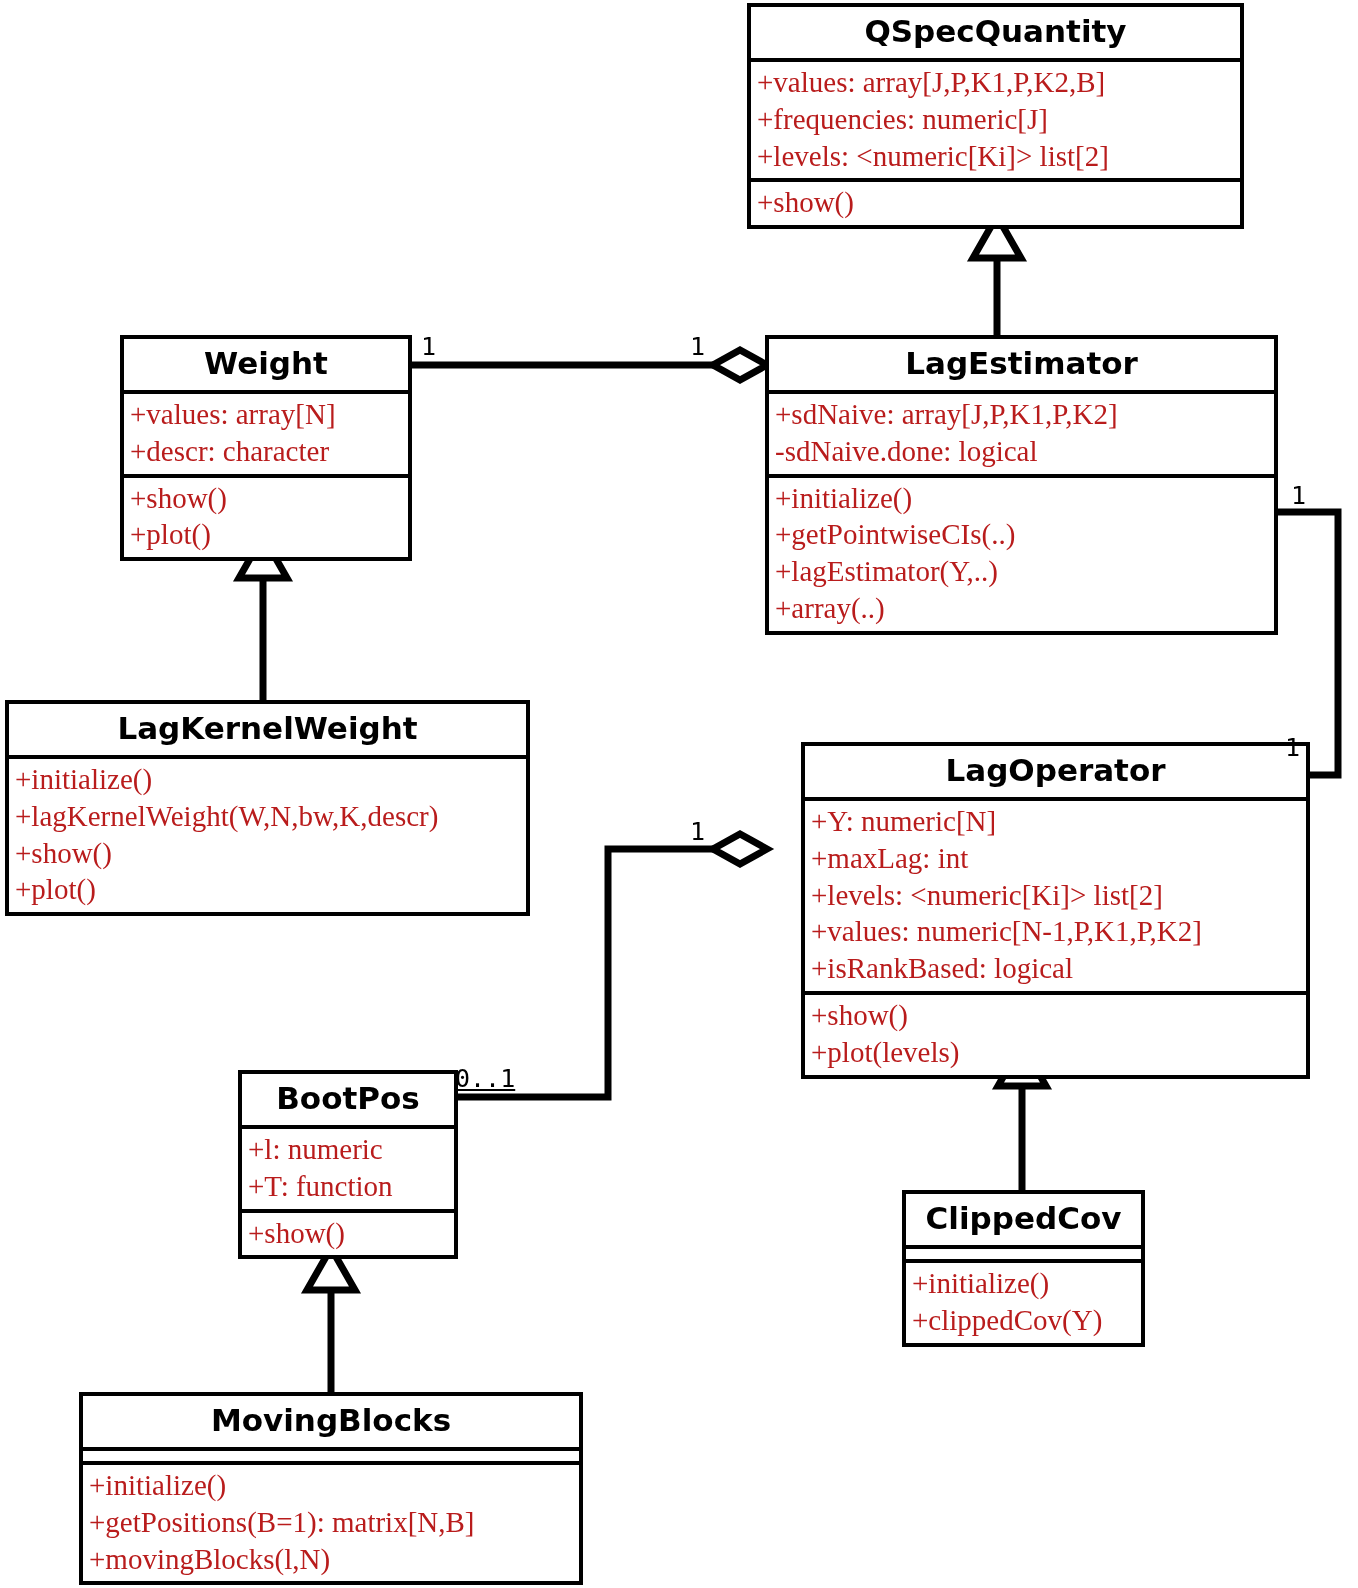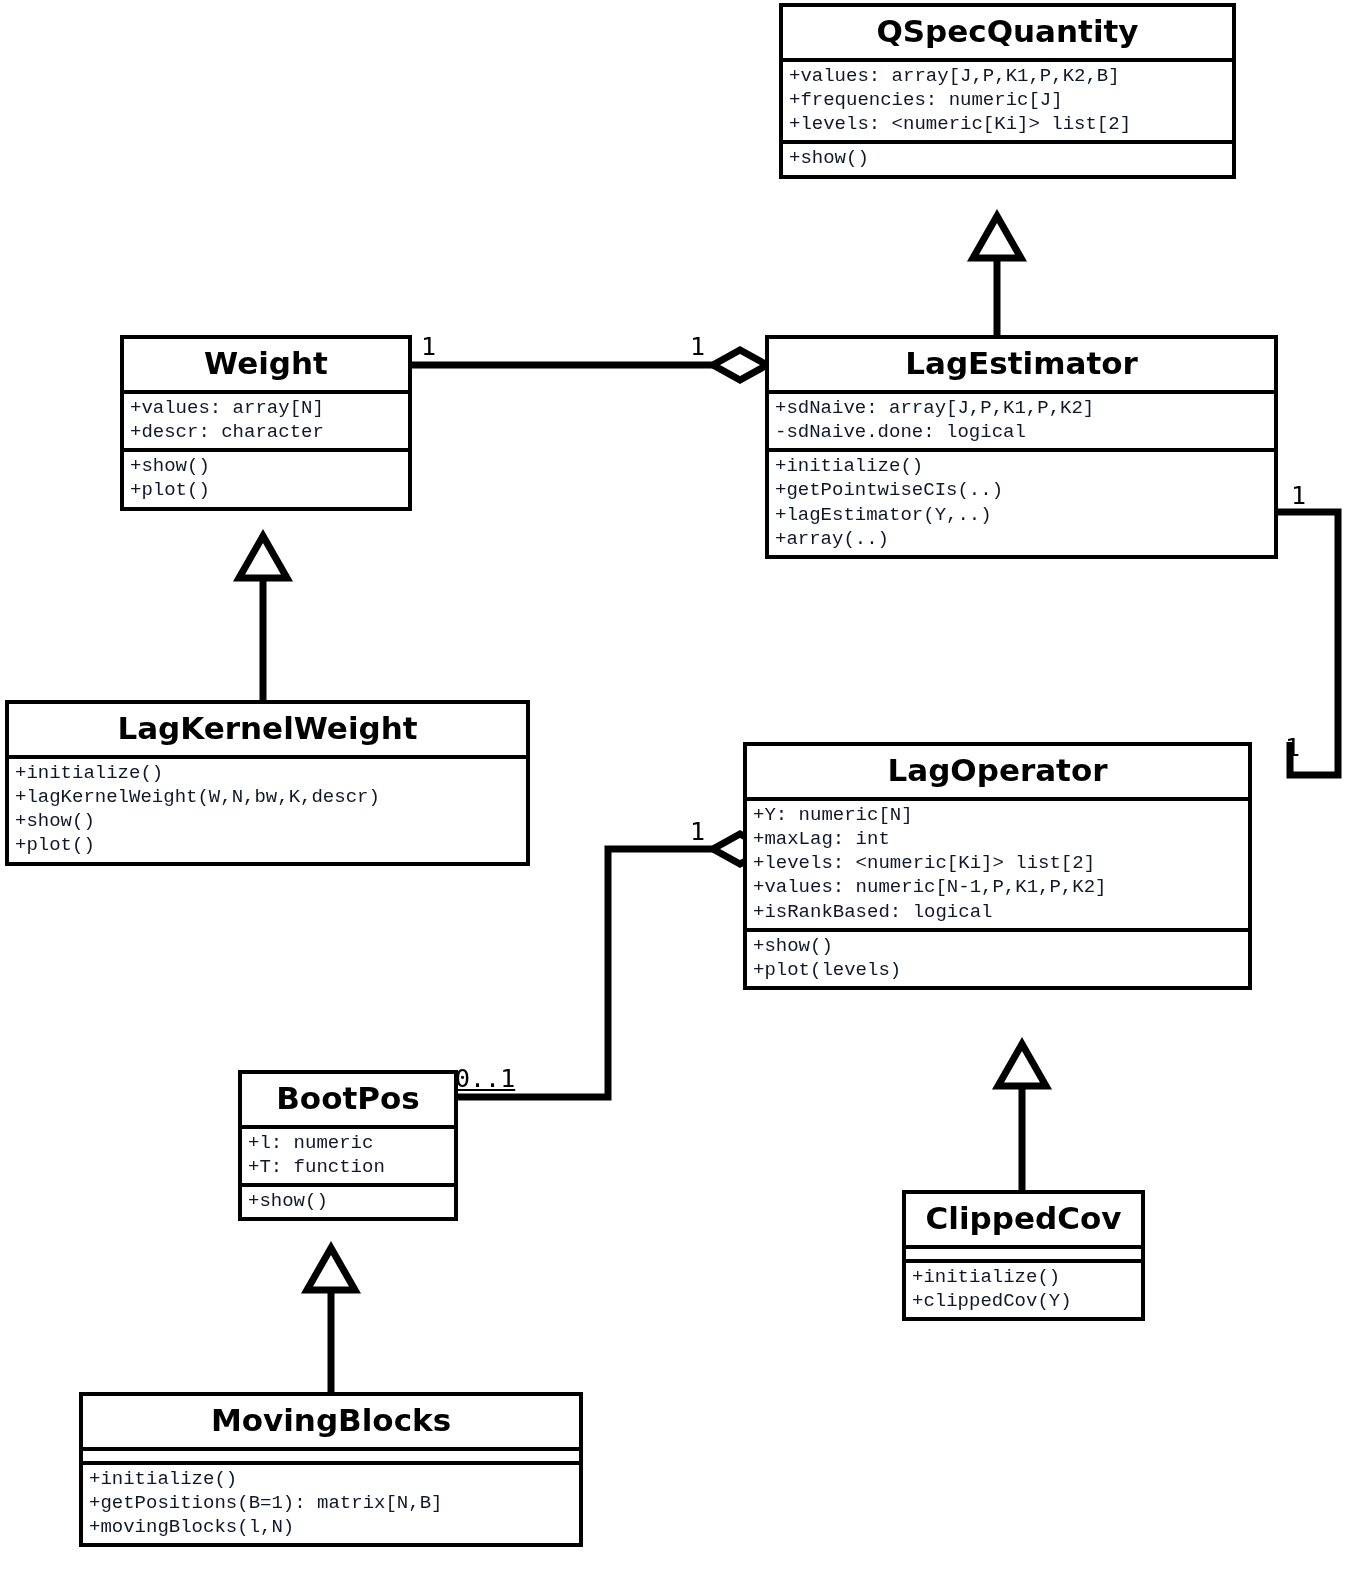--- a/index.html
+++ b/index.html
@@ -34,25 +34,25 @@
   }
   .uml-compartment {
     border-top: 4px solid #000000;
     padding: 2px 0 4px 0;
   }
   .uml-compartment.empty {
     height: 10px;
     padding: 0;
   }
   .uml-row {
-    font-family: Liberation Mono, monospace;
-    font-size: 19px;
+    font-family: Liberation Serif, serif;
+    font-size: 29px;
     line-height: 1.27;
     padding: 0 4px 0 6px;
-    color: #0f172a;
+    color: #b91c1c;
     white-space: nowrap;
   }
   svg.conn-layer {
     position: absolute;
     left: 0;
     top: 0;
     width: 1358px;
     height: 1588px;
     z-index: 1;
     pointer-events: none;
@@ -95,21 +95,21 @@
       <polygon points="263,536 287,578 239,578"></polygon>
       <polygon points="1022,1044 1046,1086 998,1086"></polygon>
       <polygon points="331,1248 355,1290 307,1290"></polygon>
 
       <polygon points="767,365 740,380 713,365 740,350"></polygon>
       <polygon points="1262,512 1235,527 1208,512 1235,497"></polygon>
       <polygon points="767,849 740,864 713,849 740,834"></polygon>
     </g>
   </svg>
 
-  <div class="uml-class" style="left:747px; top:3px; width:457px;margin-left:32px;">
+  <div class="uml-class" style="left:747px; top:3px; width:497px;">
     <div class="uml-title">QSpecQuantity</div>
     <div class="uml-compartment">
       <div class="uml-row">+values: array[J,P,K1,P,K2,B]</div>
       <div class="uml-row">+frequencies: numeric[J]</div>
       <div class="uml-row">+levels: &lt;numeric[Ki]&gt; list[2]</div>
     </div>
     <div class="uml-compartment">
       <div class="uml-row">+show()</div>
     </div>
   </div>
@@ -143,21 +143,21 @@
   <div class="uml-class" style="left:5px; top:700px; width:525px;">
     <div class="uml-title">LagKernelWeight</div>
     <div class="uml-compartment">
       <div class="uml-row">+initialize()</div>
       <div class="uml-row">+lagKernelWeight(W,N,bw,K,descr)</div>
       <div class="uml-row">+show()</div>
       <div class="uml-row">+plot()</div>
     </div>
   </div>
 
-  <div class="uml-class" style="left:743px; top:742px; width:509px;">
+  <div class="uml-class" style="left:801px; top:742px; width:509px;">
     <div class="uml-title">LagOperator</div>
     <div class="uml-compartment">
       <div class="uml-row">+Y: numeric[N]</div>
       <div class="uml-row">+maxLag: int</div>
       <div class="uml-row">+levels: &lt;numeric[Ki]&gt; list[2]</div>
       <div class="uml-row">+values: numeric[N-1,P,K1,P,K2]</div>
       <div class="uml-row">+isRankBased: logical</div>
     </div>
     <div class="uml-compartment">
       <div class="uml-row">+show()</div>

